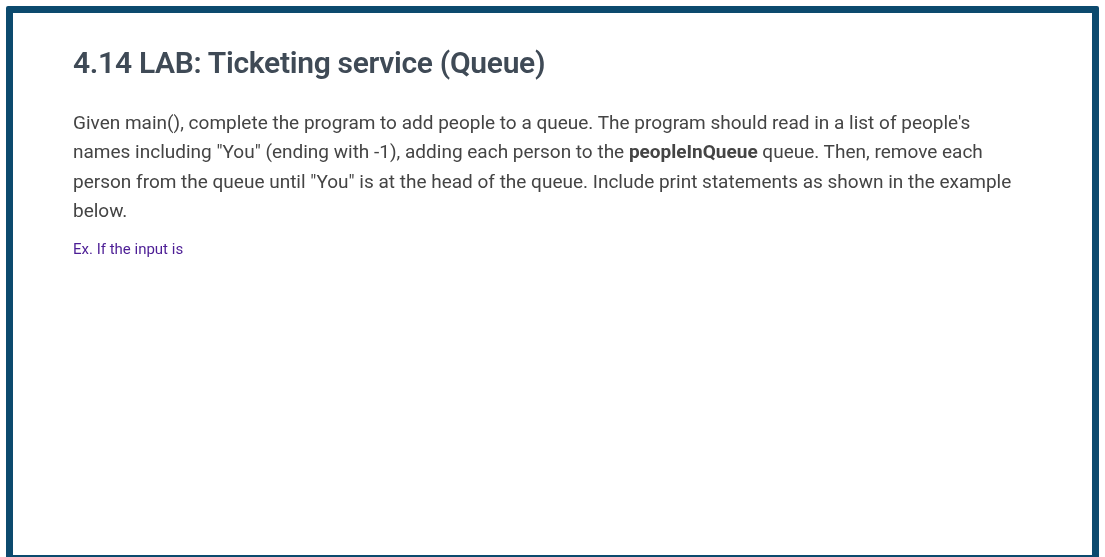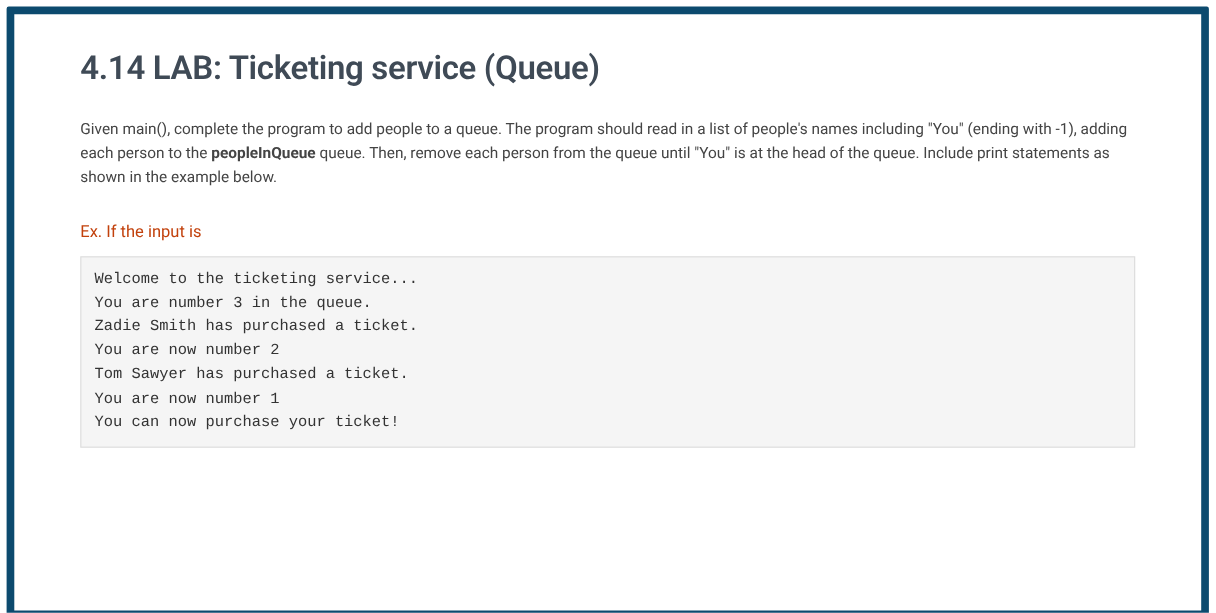--- a/index.html
+++ b/index.html
@@ -24,31 +24,31 @@
       height: 556px;
     }
     .title {
       font-size: 30px;
       font-weight: 600;
       color: #3f4a56;
       margin-bottom: 28px;
       letter-spacing: -0.3px;
     }
     .paragraph {
-      font-size: 14px;
+      font-size: 19px;
       line-height: 1.55;
       color: #444;
-      margin-bottom: 28px;
+      margin-bottom: 14px;
     }
     .paragraph .bold {
       font-weight: 700;
     }
     .example-label {
       font-size: 15px;
-      color: #c2410c;
+      color: #4c1d95;
       margin-bottom: 14px;
     }
     .code-block {
       background: #f5f5f5;
       border: 1px solid #dcdcdc;
       padding: 10px 12px;
       font-family: "Courier New", Courier, monospace;
       font-size: 14px;
       line-height: 1.55;
       color: #333;
@@ -69,20 +69,13 @@
   <h1 class="title">4.14 LAB: Ticketing service (Queue)</h1>
 
   <p class="paragraph">
     <span>Given main(), complete the program to add people to a queue. The program should read in a list of people's names including "You" (ending with -1), adding each person to the </span><span class="bold">peopleInQueue</span><span> queue. Then, remove each person from the queue until "You" is at the head of the queue. Include print statements as shown in the example below.</span>
   </p>
 
   <p class="example-label">Ex. If the input is</p>
 
 
 
-  <pre class="code-block">Welcome to the ticketing service... 
-You are number 3 in the queue.
-Zadie Smith has purchased a ticket.
-You are now number 2
-Tom Sawyer has purchased a ticket.
-You are now number 1
-You can now purchase your ticket!</pre>
 </div>
 
 </body></html>

